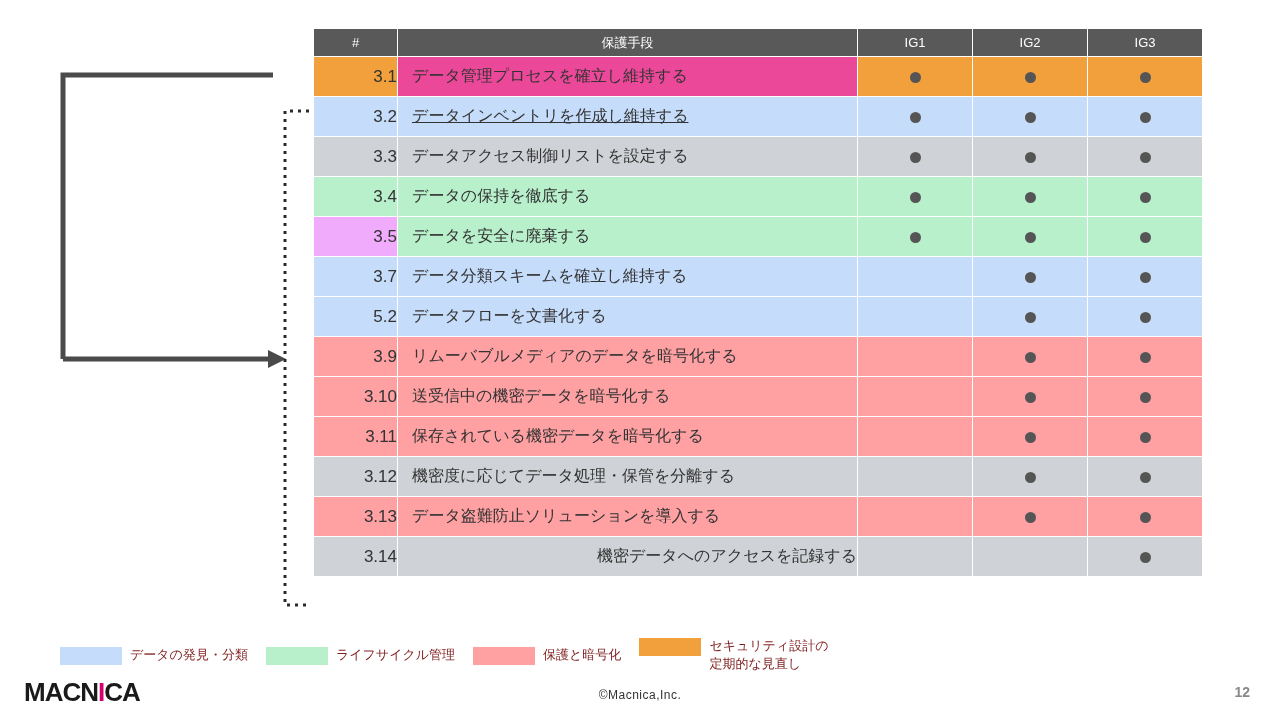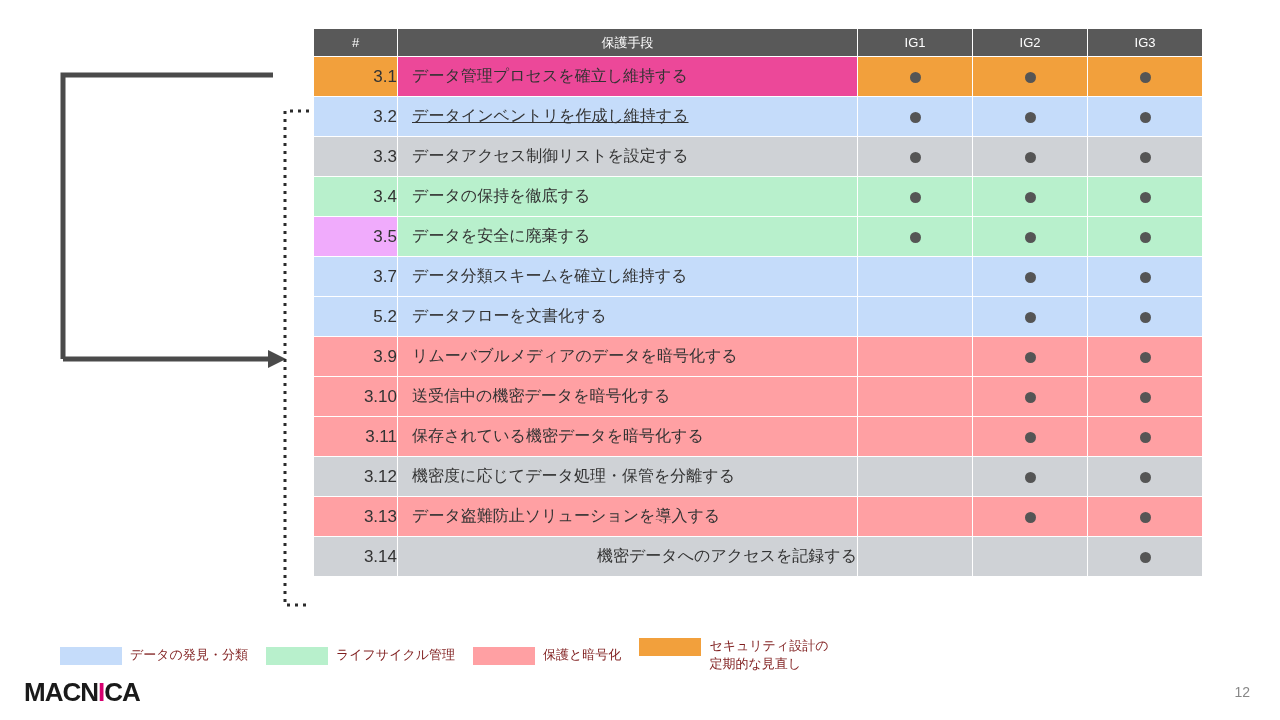--- a/index.html
+++ b/index.html
@@ -120,20 +120,21 @@
     text-align: center;
     font-size: 12px;
     color: #333333;
     letter-spacing: 0.5px;
   }
   .page-no {
     position: absolute;
     right: 30px; bottom: 20px;
     font-size: 14px;
     color: #888888;
+    font-weight: bold;
   }
 </style>
 </head>
 <body>
 
 <div class="slide">
 
   <div class="arrow-wrap">
     <svg width="230" height="300" viewBox="0 0 230 300">
       <polyline points="215,3 5,3 5,287" fill="none" stroke="#4a4a4a" stroke-width="5"></polyline>
@@ -275,15 +276,16 @@
         <div class="legend-label">保護と暗号化</div>
       </div>
       <div class="legend-item">
         <div class="legend-swatch" style="background: rgb(242, 160, 60);"></div>
         <div class="legend-label">セキュリティ設計の
 定期的な見直し</div>
       </div>
     </div>
 
   <div class="footer-logo"><span>MACN</span><span class="accent">I</span><span>CA</span></div>
+  <div class="footer-copy">©Macnica,Inc.</div>
   <div class="page-no">12</div>
 
 </div>
 
 </body></html>

